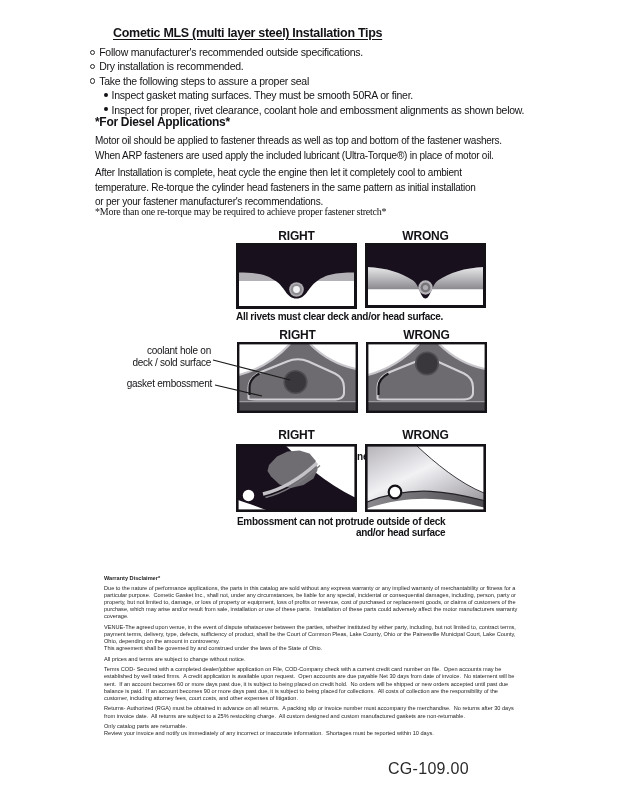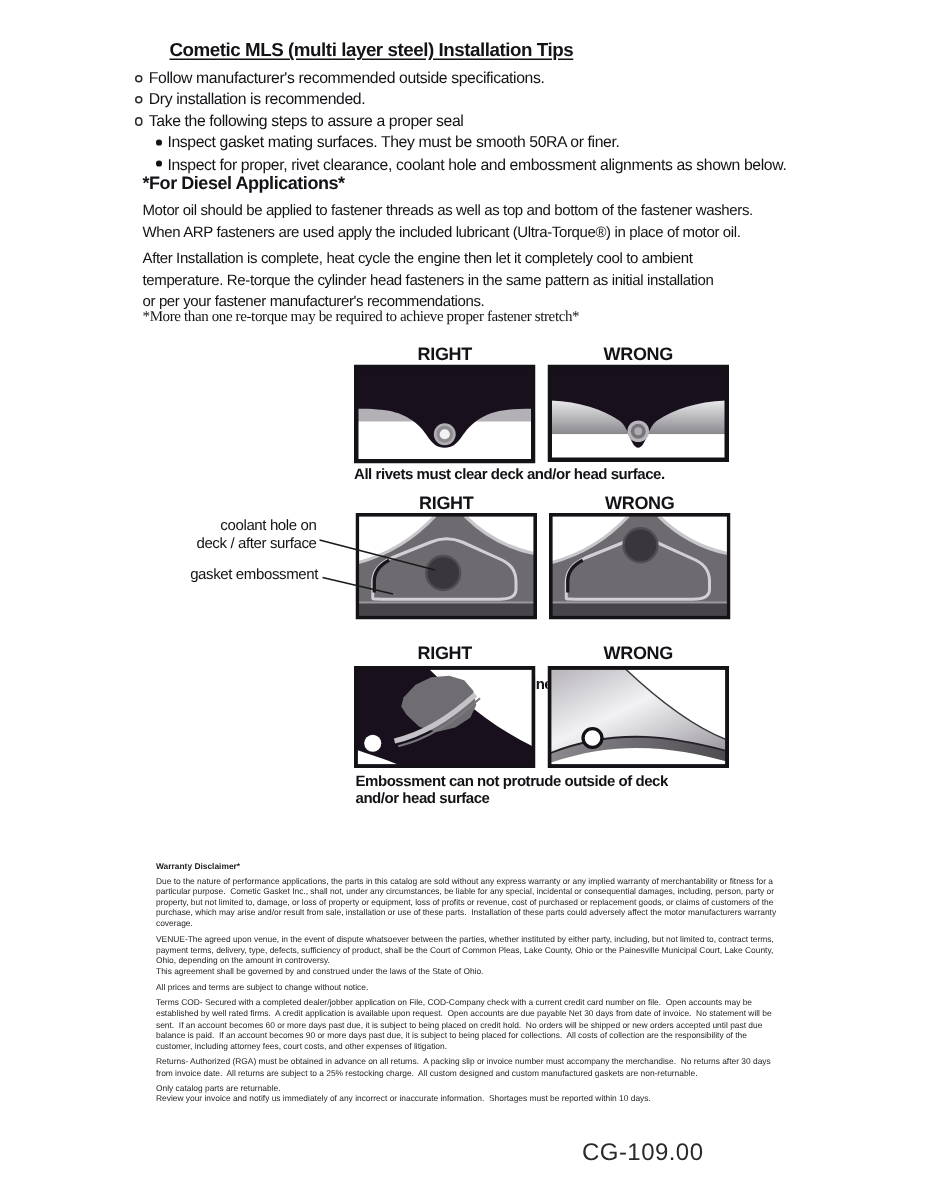--- a/index.html
+++ b/index.html
@@ -23,21 +23,21 @@
 
   
   #diesel-h { left:95px; top:115px; font-size:12px; font-weight:bold; letter-spacing:-0.3px; color:#141216; }
   .body-par { left:95px; width:450px; font-size:10px; letter-spacing:-0.25px; line-height:14.6px; color:#141216; white-space:pre-line; }
   #par-oil  { top:134px; }
   #par-heat { top:166px; }
   #par-note { top:205px;font-family:Liberation Serif, serif; }
 
   
   .dg-head { width:121px; text-align:center; font-size:12px; font-weight:bold; letter-spacing:-0.2px; color:#141216; }
-  .dg-cap  { font-size:10px; font-weight:bold; letter-spacing:-0.3px; color:#141216; white-space:pre-line; line-height:11.5px; }
+  .dg-cap  { font-size:10px; font-weight:bold; letter-spacing:-0.3px; color:#141216; white-space:pre-line; line-height:11.5px;text-align:right; }
   .dg-box svg { display:block; }
 
   #r1-head-right { left:236px; top:229px; }
   #r1-head-wrong { left:365px; top:229px; }
   #r1-box-right  { left:236px; top:243px; }
   #r1-box-wrong  { left:365px; top:243px; }
   #r1-cap        { left:236px; top:311px; }
 
   #r2-head-right { left:237px; top:328px; }
   #r2-head-wrong { left:366px; top:328px; }
@@ -137,21 +137,21 @@
       <rect x="1.5" y="1.5" width="118" height="62" fill="none" stroke="#141216" stroke-width="3"></rect>
     </svg>
   </div>
 
   <div id="r1-cap" class="abs dg-cap">All rivets must clear deck and/or head surface.</div>
 
   <div id="r2-head-right" class="abs dg-head">RIGHT</div>
   <div id="r2-head-wrong" class="abs dg-head">WRONG</div>
 
   <div id="lbl-coolant" class="abs">coolant hole on
-deck / after surface</div>
+deck / sold surface</div>
   <div id="lbl-embossment" class="abs">gasket embossment</div>
 
   <div id="r2-box-right" class="abs dg-box">
     <svg width="121" height="71" viewBox="0 0 121 71">
       <rect width="121" height="71" fill="#ffffff"></rect>
       <rect x="2" y="2" width="117" height="67" fill="#6d6b70"></rect>
       <path d="M2,2 H53 C41,15 24,27 2,33 Z" fill="#ffffff"></path>
       <path d="M73,2 H119 V27 C100,23 84,13 73,2 Z" fill="#ffffff"></path>
       <path d="M53,2 C41,15 24,27 2,33" stroke="#c9c7cc" stroke-width="2.2" fill="none"></path>
       <path d="M73,2 C84,13 100,23 119,27" stroke="#c9c7cc" stroke-width="2.2" fill="none"></path>

